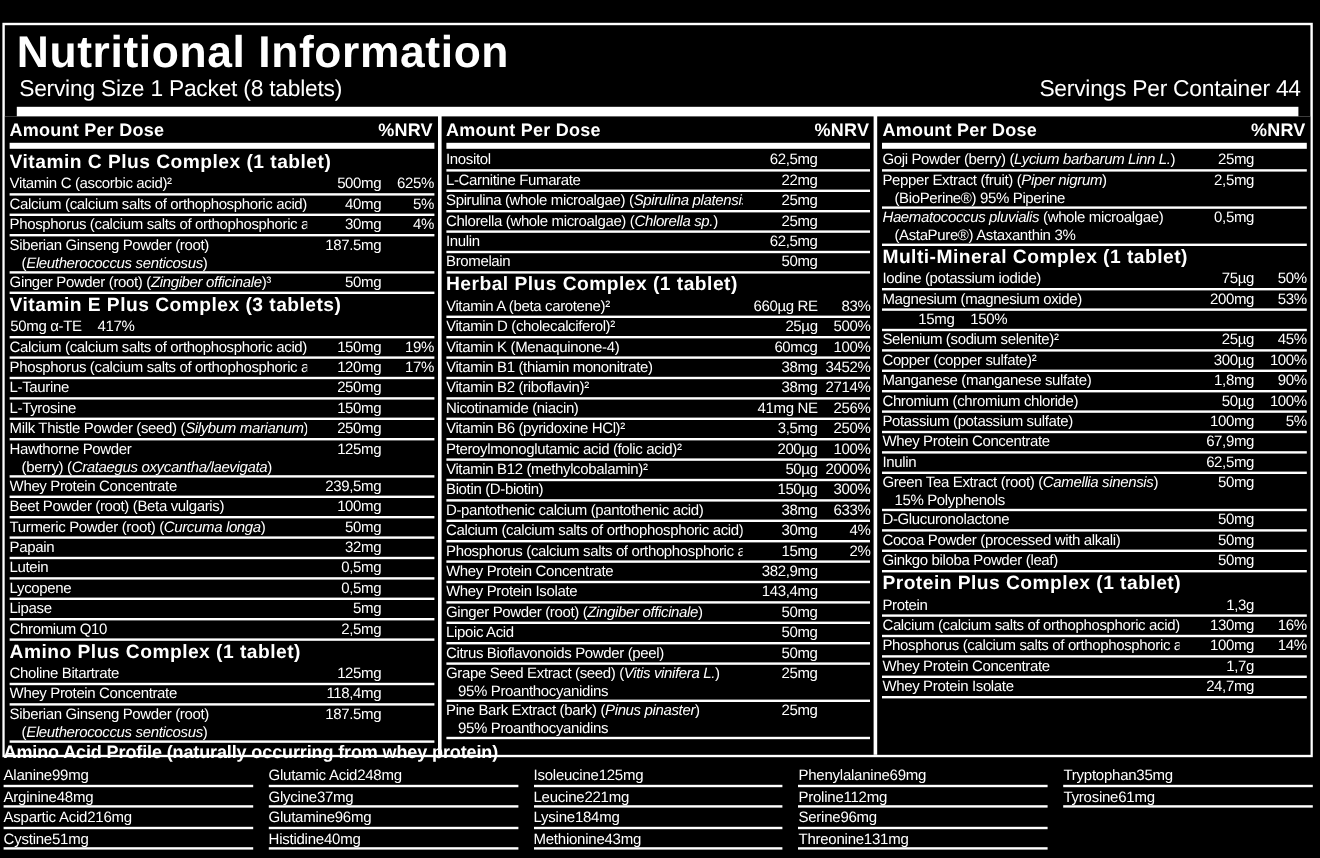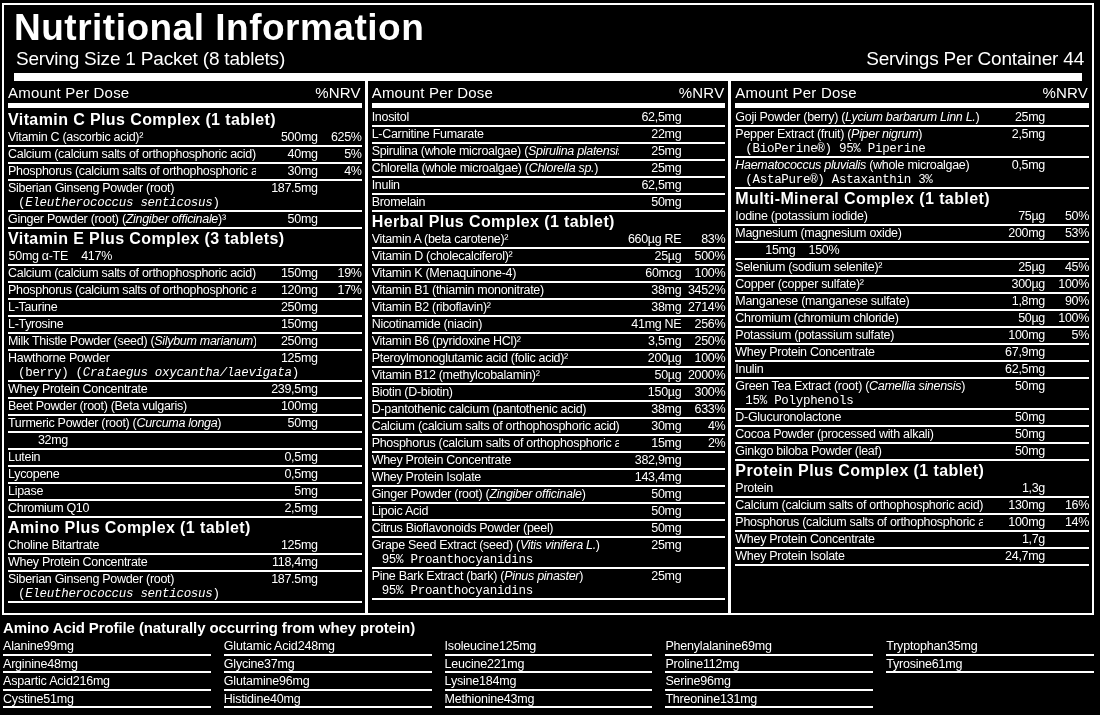--- a/index.html
+++ b/index.html
@@ -1,41 +1,41 @@
 <!DOCTYPE html>
 <html><head>
 <meta charset="utf-8">
 <style>
   html,body{margin:0;padding:0;background:#000;}
   body{width:1100px;height:715px;overflow:hidden;position:relative;
        font-family:"Liberation Sans",sans-serif;color:#fff;
        -webkit-font-smoothing:antialiased;}
-  .label-frame{position:absolute;left:2px;top:3px;width:1092px;height:612px;
+  .label-frame{position:absolute;left:2px;top:19px;width:1092px;height:612px;
        border:2px solid #fff;box-sizing:border-box;}
   .page-title{font-size:37px;font-weight:bold;line-height:42px;letter-spacing:.5px;
        margin:2px 0 0 10px;white-space:nowrap;}
   .serving-row{display:flex;justify-content:space-between;font-size:19px;
        padding:0 8px 0 12px;margin-top:-1px;letter-spacing:-.2px;}
   .top-bar{height:12px;background:#fff;margin:3px 10px 0 10px;}
   .cols{position:absolute;top:76px;left:0;right:0;bottom:0;display:flex;
        background:#fff;gap:3px;}
   .col{flex:1;background:#000;padding:0 3px 0 4px;box-sizing:border-box;min-width:0;}
   .col-header{display:flex;justify-content:space-between;font-size:15px;
-       font-weight:normal;padding:3px 1px 0 0;letter-spacing:.2px;}
+       font-weight:bold;padding:3px 1px 0 0;letter-spacing:.2px;}
   .header-bar{height:5px;background:#fff;margin:2px 0 2px 0;}
   .rows{}
   .section{font-size:16px;font-weight:bold;letter-spacing:.4px;line-height:18px;
        padding:1px 0;white-space:nowrap;overflow:hidden;}
   .row{border-bottom:2px solid #fff;font-size:12.5px;line-height:15px;
        letter-spacing:-.3px;}
   .line{display:flex;align-items:baseline;gap:2px;}
   .name{flex:1;min-width:0;overflow:hidden;white-space:nowrap;}
   .amt{min-width:60px;text-align:right;white-space:nowrap;}
   .pct{width:42px;text-align:right;white-space:nowrap;}
-  .sub{padding-left:10px;line-height:14px;white-space:nowrap;overflow:hidden;font-family:Liberation Mono, monospace;}
+  .sub{padding-left:10px;line-height:14px;white-space:nowrap;overflow:hidden;}
   .amino{position:absolute;top:619px;left:0;right:0;padding:0 6px 16px 3px;}
   .amino-title{font-weight:bold;font-size:15px;line-height:17px;letter-spacing:-.1px;}
   .amino-cols{display:flex;gap:13px;margin-top:2px;}
   .amino-col{flex:1;min-width:0;}
   .arow{display:flex;justify-content:flex-start;border-bottom:2px solid #fff;
        font-size:12.5px;line-height:14.5px;padding-top:1px;letter-spacing:-.2px;}
   i{font-style:italic;}
 </style>
 </head>
 <body>
@@ -159,20 +159,21 @@
           </div>
           <div class="row">
             <div class="line">
               <div class="name"><span>Turmeric Powder (root) (</span><i>Curcuma longa</i><span>)</span></div>
               <div class="amt">50mg</div>
               <div class="pct"></div>
             </div>
           </div>
           <div class="row">
             <div class="line">
+              <div class="name"><span>Papain</span></div>
               <div class="amt">32mg</div>
               <div class="pct"></div>
             </div>
           </div>
           <div class="row">
             <div class="line">
               <div class="name"><span>Lutein</span></div>
               <div class="amt">0,5mg</div>
               <div class="pct"></div>
             </div>

